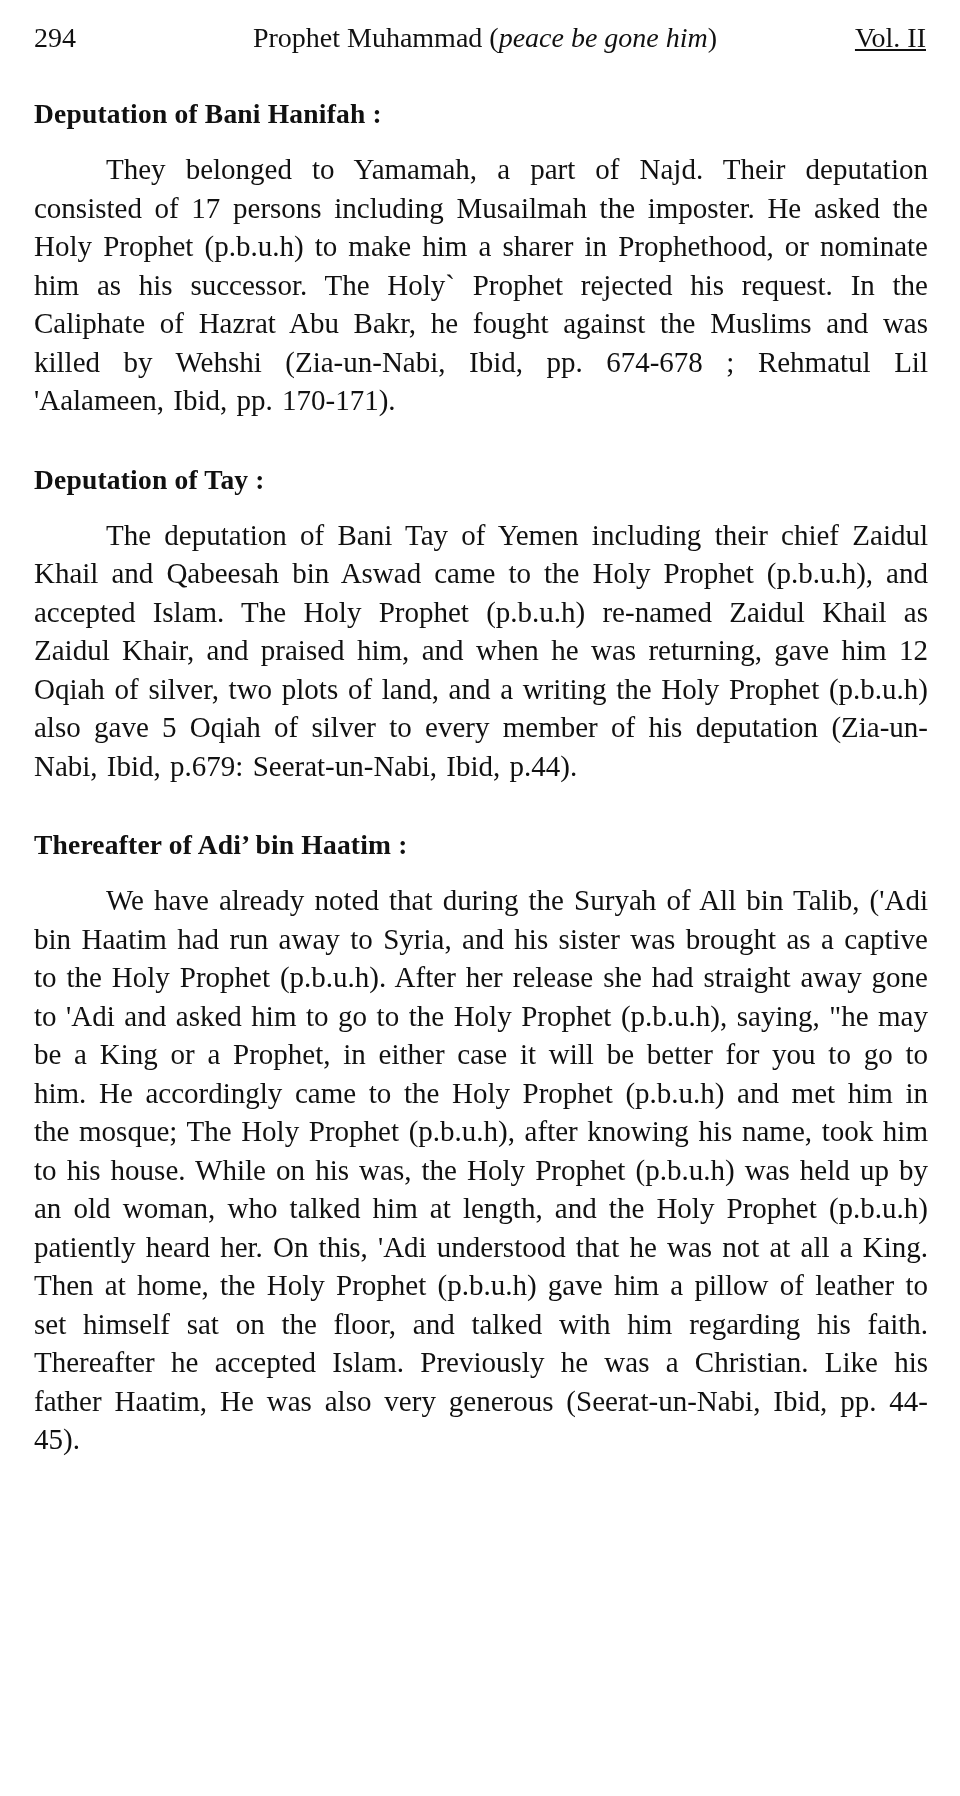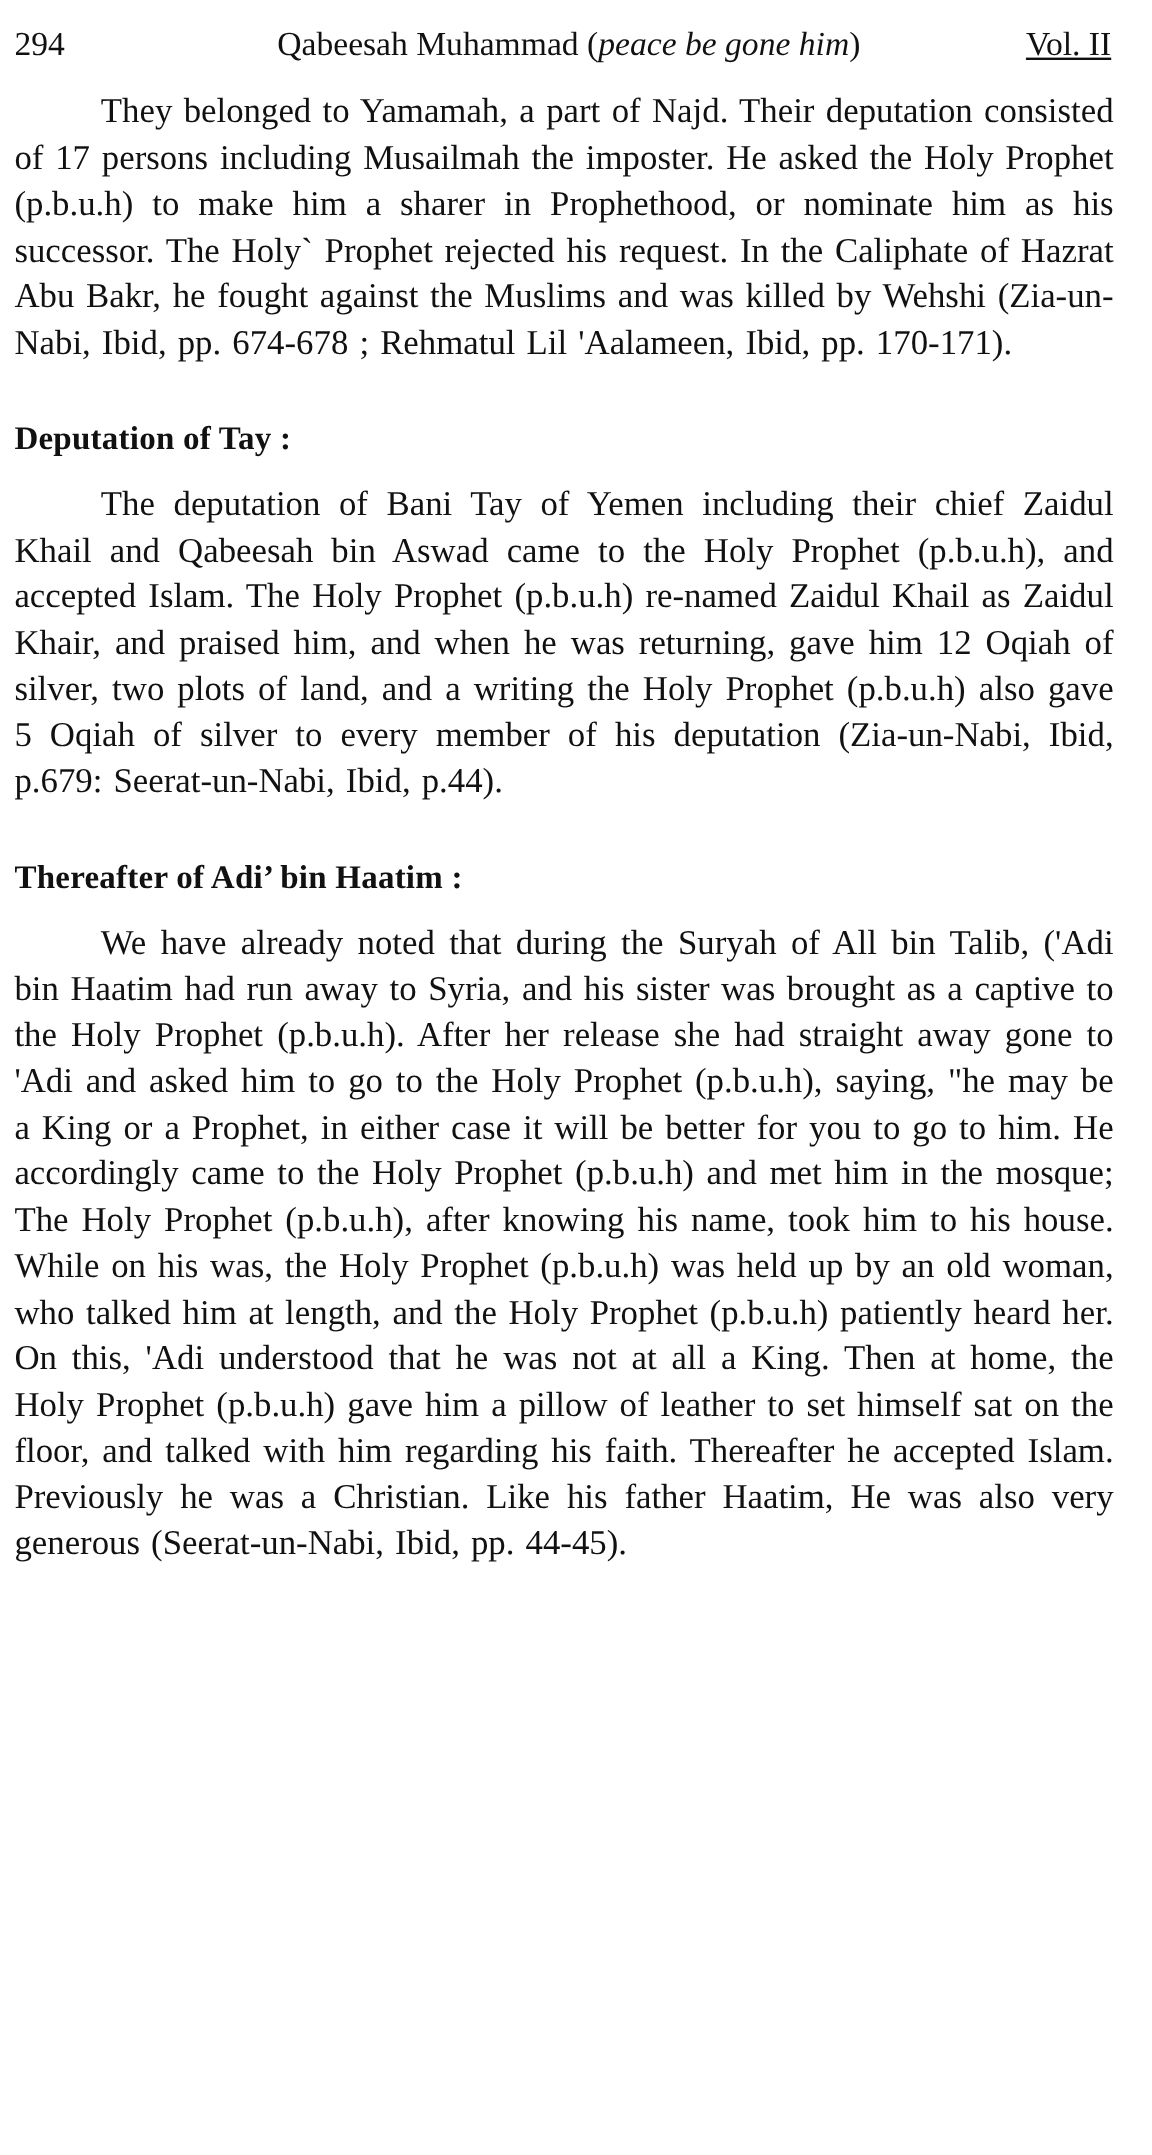--- a/index.html
+++ b/index.html
@@ -8,21 +8,21 @@
     background: #ffffff;
   }
   .page {
     width: 960px;
     height: 1796px;
     margin: 0 auto;
     background: #ffffff;
     color: #111111;
     font-family: "Liberation Serif", "DejaVu Serif", serif;
     box-sizing: border-box;
-    padding: 22px 32px 20px 12px;
+    padding: 22px 32px 20px 34px;
     overflow: hidden;
   }
   .running-head {
     display: flex;
     justify-content: space-between;
     align-items: baseline;
     font-size: 28px;
     padding: 0 2px 0 0;
   }
   .running-head .page-num {
@@ -56,25 +56,26 @@
     word-spacing: 2px;
   }
 </style>
 </head>
 <body>
 
 <div class="page">
 
   <div class="running-head">
     <span class="page-num">294</span>
-    <span class="head-title"><span>Qabeesah Muhammad (</span><span class="it">peace be gone him</span><span>)</span></span>
+    <span class="head-title"><span>Prophet Muhammad (</span><span class="it">peace be gone him</span><span>)</span></span>
     <span class="volume">Vol. II</span>
   </div>
 
   <div>
+    <h2 class="section-heading">Deputation of Bani Hanifah :</h2>
     <p class="body-para">They belonged to Yamamah, a part of Najd. Their deputation consisted of 17 persons including Musailmah the imposter. He asked the Holy Prophet (p.b.u.h) to make him a sharer in Prophethood, or nominate him as his successor. The Holy` Prophet rejected his request. In the Caliphate of Hazrat Abu Bakr, he fought against the Muslims and was killed by Wehshi (Zia-un-Nabi, Ibid, pp. 674-678 ; Rehmatul Lil 'Aalameen, Ibid, pp. 170-171).</p>
   </div>
 
   <div>
     <h2 class="section-heading">Deputation of Tay :</h2>
     <p class="body-para">The deputation of Bani Tay of Yemen including their chief Zaidul Khail and Qabeesah bin Aswad came to the Holy Prophet (p.b.u.h), and accepted Islam. The Holy Prophet (p.b.u.h) re-named Zaidul Khail as Zaidul Khair, and praised him, and when he was returning, gave him 12 Oqiah of silver, two plots of land, and a writing the Holy Prophet (p.b.u.h) also gave 5 Oqiah of silver to every member of his deputation (Zia-un-Nabi, Ibid, p.679: Seerat-un-Nabi, Ibid, p.44).</p>
   </div>
 
   <div>
     <h2 class="section-heading">Thereafter of Adi’ bin Haatim :</h2>

